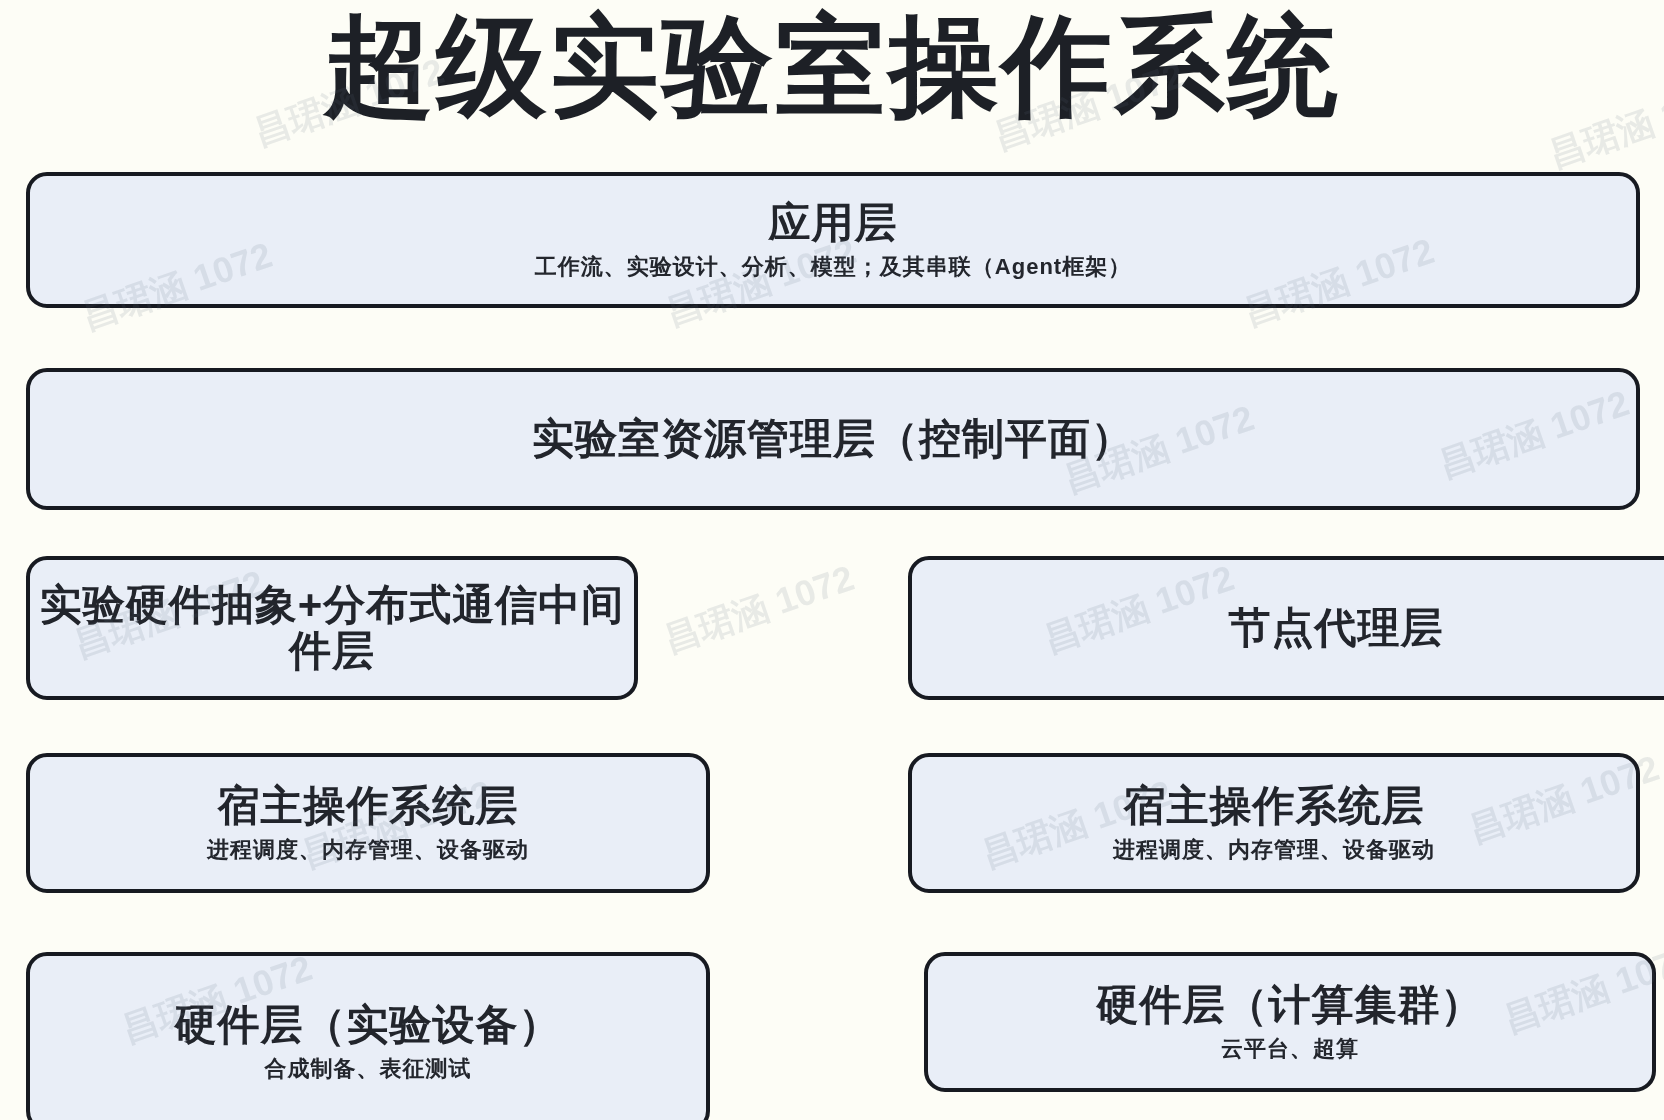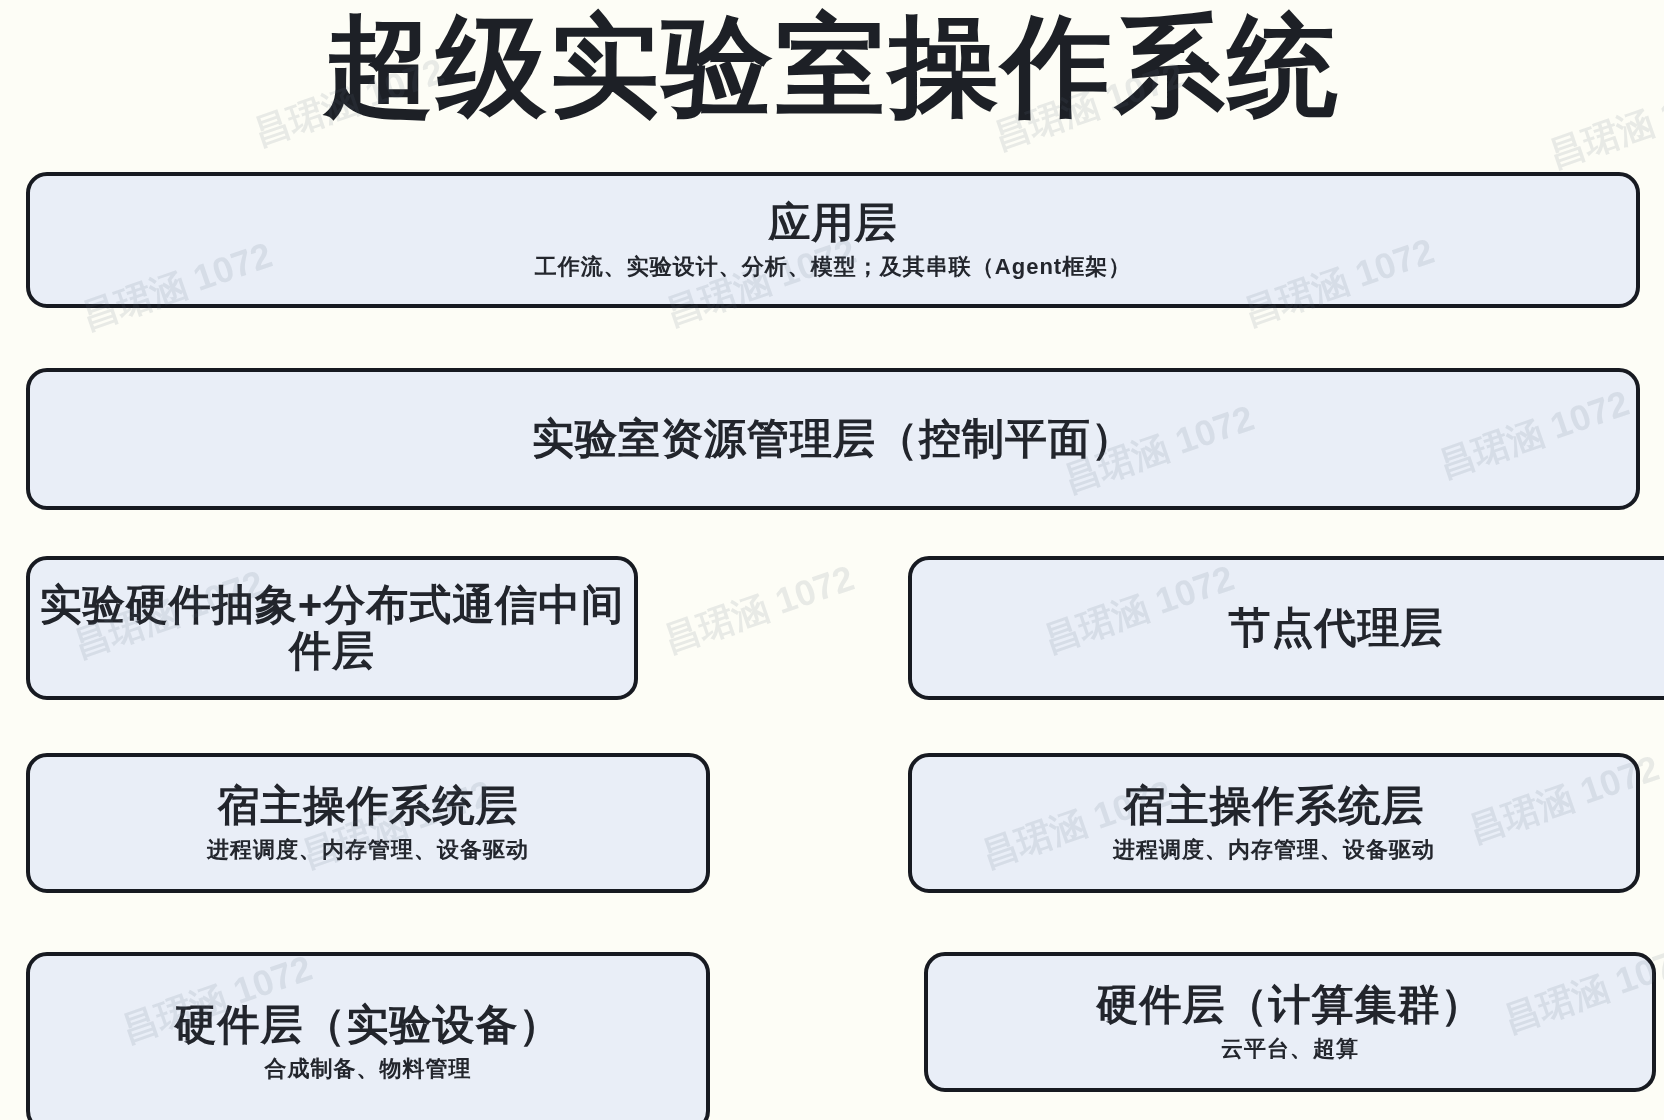--- a/index.html
+++ b/index.html
@@ -109,20 +109,20 @@
     <div class="box-title">宿主操作系统层</div>
     <div class="box-subtitle">进程调度、内存管理、设备驱动</div>
   </div>
   <div class="layer-box" style="left:908px; top:753px; width:732px; height:140px;">
     <div class="box-title">宿主操作系统层</div>
     <div class="box-subtitle">进程调度、内存管理、设备驱动</div>
   </div>
 
   <div class="layer-box" style="left:26px; top:952px; width:684px; height:180px;">
     <div class="box-title">硬件层（实验设备）</div>
-    <div class="box-subtitle">合成制备、物料管理</div>
+    <div class="box-subtitle">合成制备、表征测试</div>
   </div>
   <div class="layer-box" style="left:908px; top:952px; width:732px; height:140px;margin-left:16px;">
     <div class="box-title">硬件层（计算集群）</div>
     <div class="box-subtitle">云平台、超算</div>
   </div>
 
 </div>
 
 </body></html>

